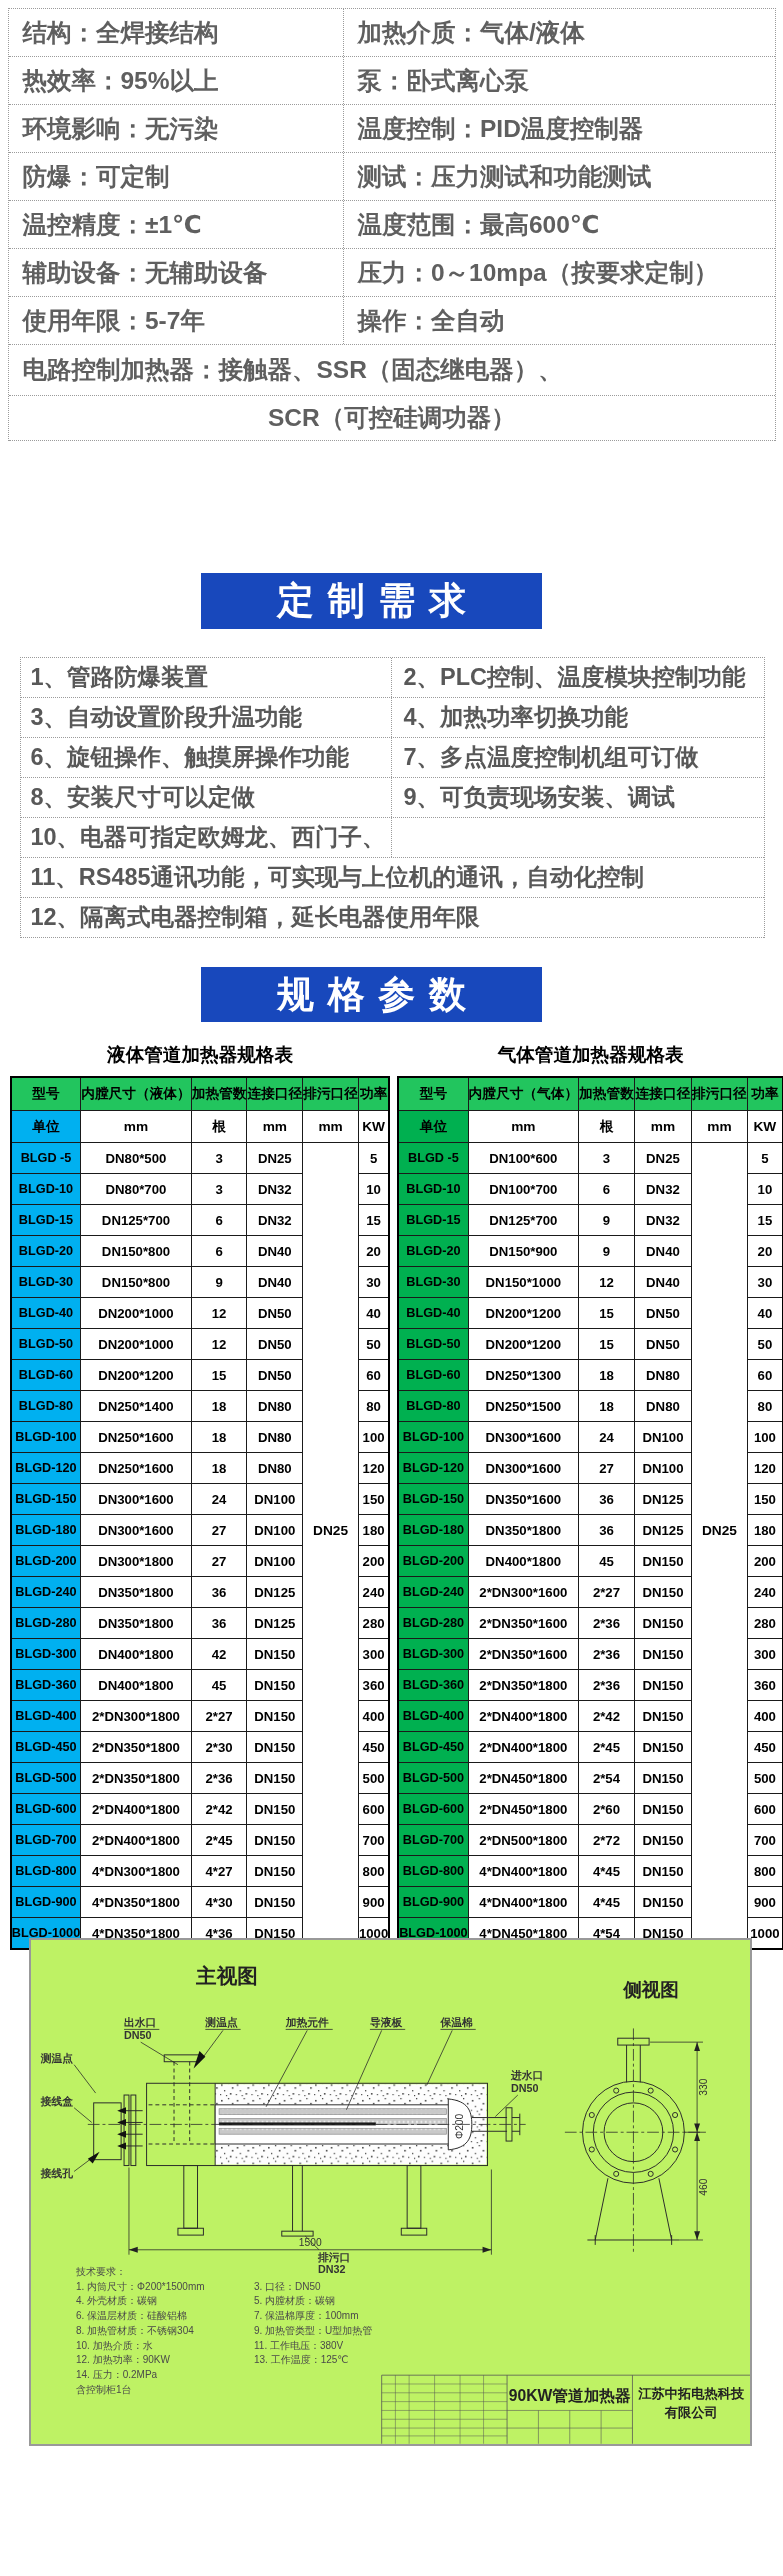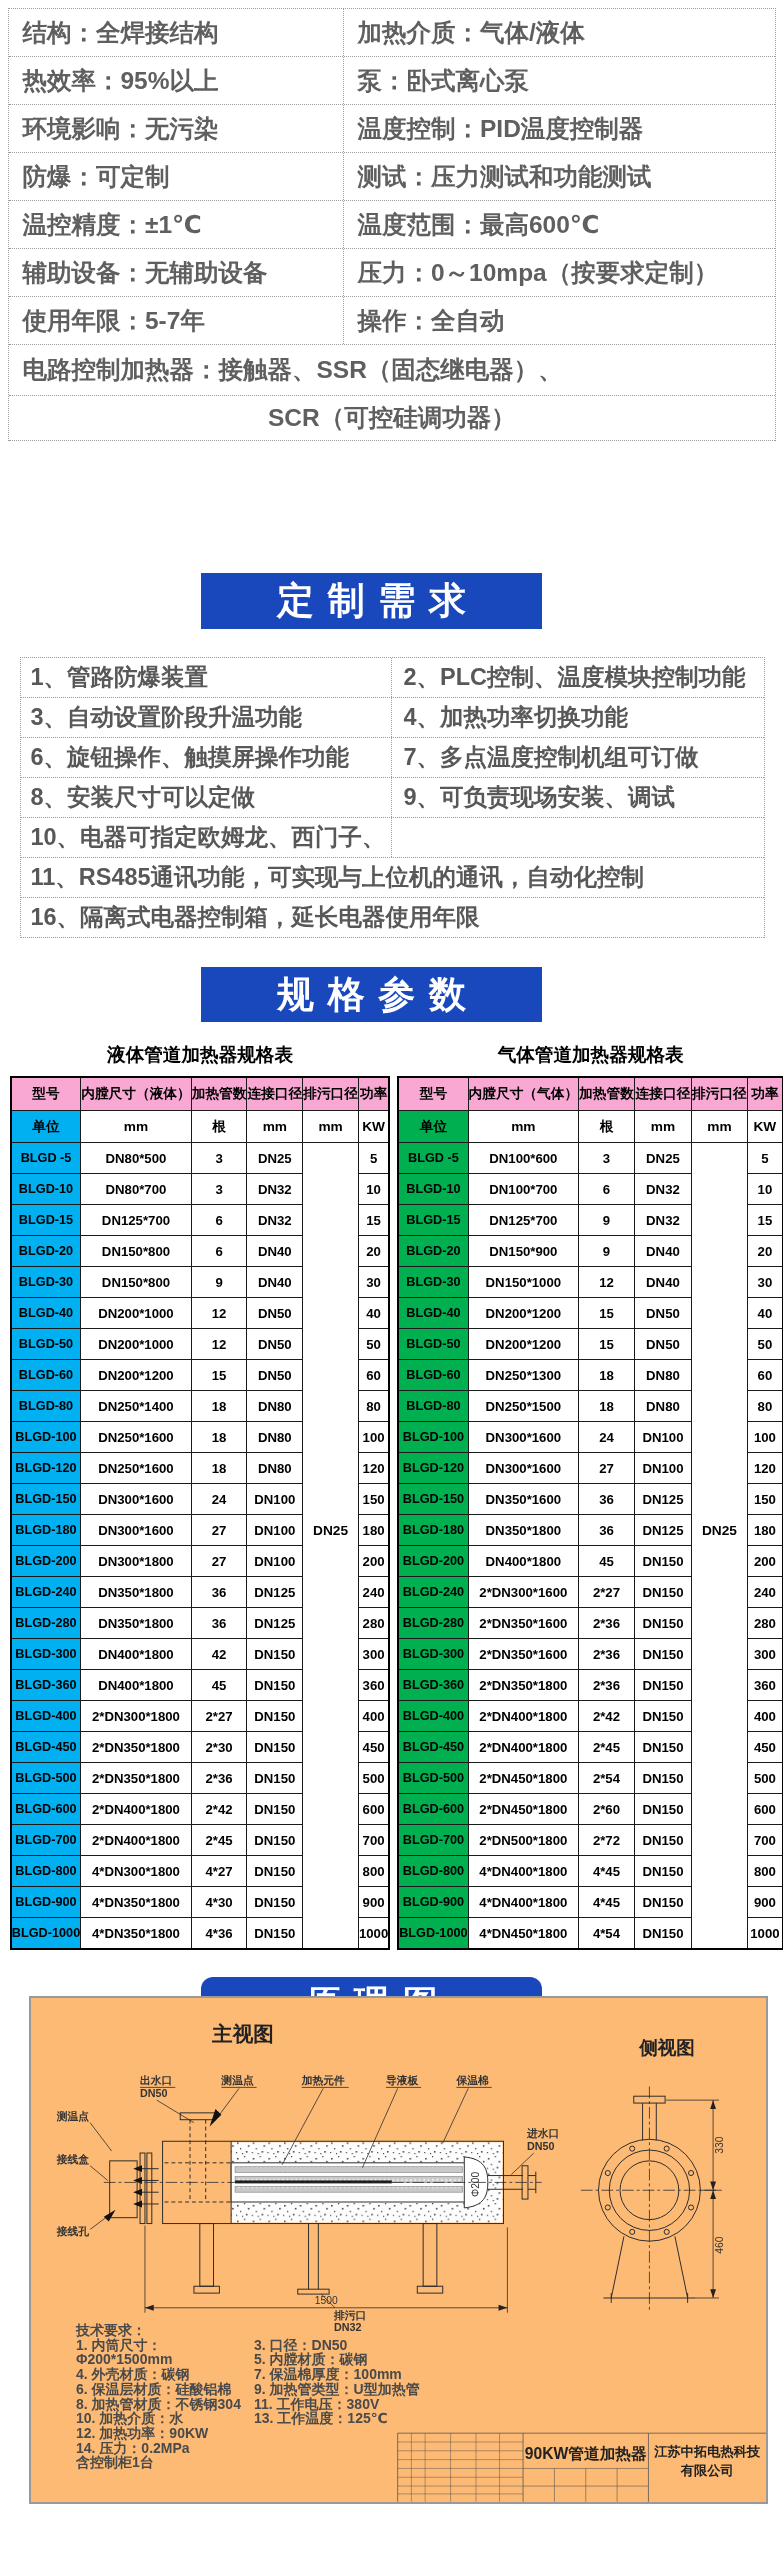--- a/index.html
+++ b/index.html
@@ -34,32 +34,32 @@
   .cl-right{flex:1;padding-left:11.8px;height:39px;line-height:39px;white-space:nowrap;overflow:hidden;}
   .cl-full{display:block;border-bottom:1px dotted #9b9b9b;padding-left:9.8px;height:39px;line-height:39px;white-space:nowrap;overflow:hidden;}
 
   
   .tables-row{position:absolute;left:9.8px;top:1039px;display:flex;gap:6.9px;}
   .tcol{display:flex;flex-direction:column;}
   .tbl-title{text-align:center;font-size:18.6px;font-weight:700;color:#000;height:37px;line-height:31px;}
   table.spec-table{border-collapse:collapse;table-layout:fixed;border:2px solid #000;color:#000;}
   .spec-table th,.spec-table td{border:1px solid #1a1a1a;text-align:center;padding:0;overflow:hidden;
     font-weight:700;white-space:nowrap;}
-  .spec-table thead th{background:#f9a8d4;height:32px;font-size:13.7px;}
+  .spec-table thead th{background:#22c55e;height:32px;font-size:13.7px;}
   .spec-table .urow td{height:31px;font-size:13.7px;background:#fff;}
   .spec-table tbody td{height:30px;font-size:13.2px;}
   .spec-table td.c-model{font-size:12.7px;}
   .spec-table td.c-drain{border-top:none;border-bottom:none;font-size:13.7px;}
   table.liquid td.c-model,table.liquid td.unit-first{background:#00b0f0;}
   table.gas td.c-model,table.gas td.unit-first{background:#00b050;}
 
   
-  .diagram{position:absolute;left:29px;top:1996px;width:719px;height:504px;border:2px solid #999;background:#fdba74;padding-left:16px;}
+  .diagram{position:absolute;left:29px;top:1938px;width:719px;height:504px;border:2px solid #999;background:#bef264;}
   .diagram svg{display:block;}
-  .tech-req{position:absolute;left:45px;top:325px;font-size:14px;color:#4a4a4a;font-weight:700;line-height:14.7px;}
+  .tech-req{position:absolute;left:45px;top:325px;font-size:10px;color:#4a4a4a;font-weight:400;line-height:14.7px;}
   .tr-cols{display:flex;}
   .tr-col{width:178px;}
   svg text{font-family:"Liberation Sans","DejaVu Sans",sans-serif;fill:#333;}
   .cad-label{font-size:11px;font-weight:700;}
   .cad-dim{font-size:10.5px;}
   .view-title{font-size:21px;font-weight:700;fill:#222;}
 </style>
 </head>
 <body>
 
@@ -138,21 +138,21 @@
       
         <div class="cl-row">
           <div class="cl-left">10、电器可指定欧姆龙、西门子、</div>
         </div>
       </div>
     <div class="rpt">
       
     
         <div class="cl-full">11、RS485通讯功能，可实现与上位机的通讯，自动化控制</div>
       
-        <div class="cl-full">16、隔离式电器控制箱，延长电器使用年限</div>
+        <div class="cl-full">12、隔离式电器控制箱，延长电器使用年限</div>
       </div>
   </div>
 
   <div class="section-hdr hdr-specs">
     <span>规格参数</span>
   </div>
 
   <div class="tables-row">
 
     <div class="tcol">

